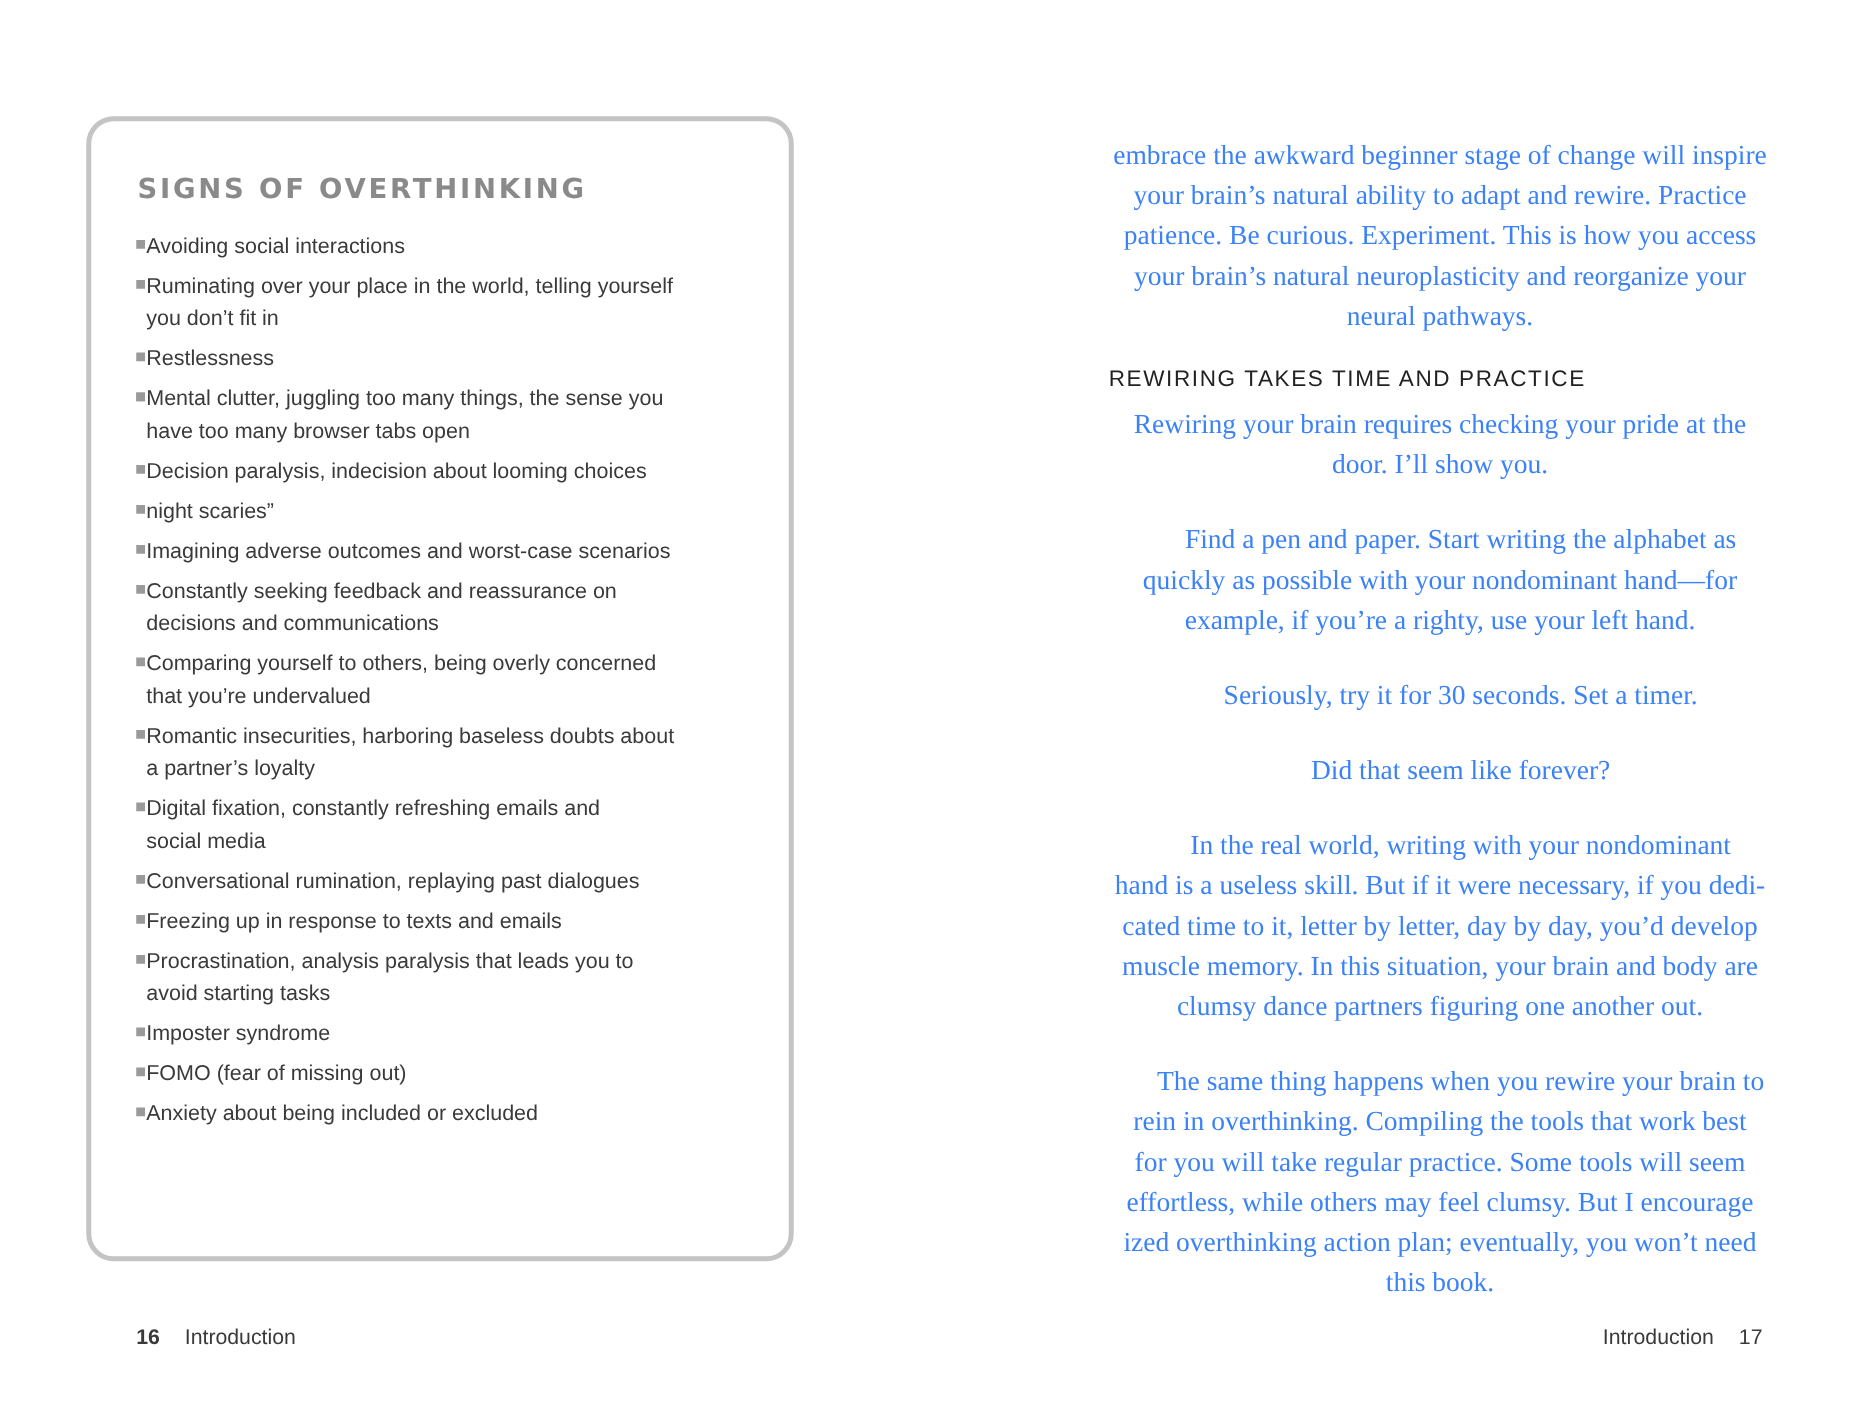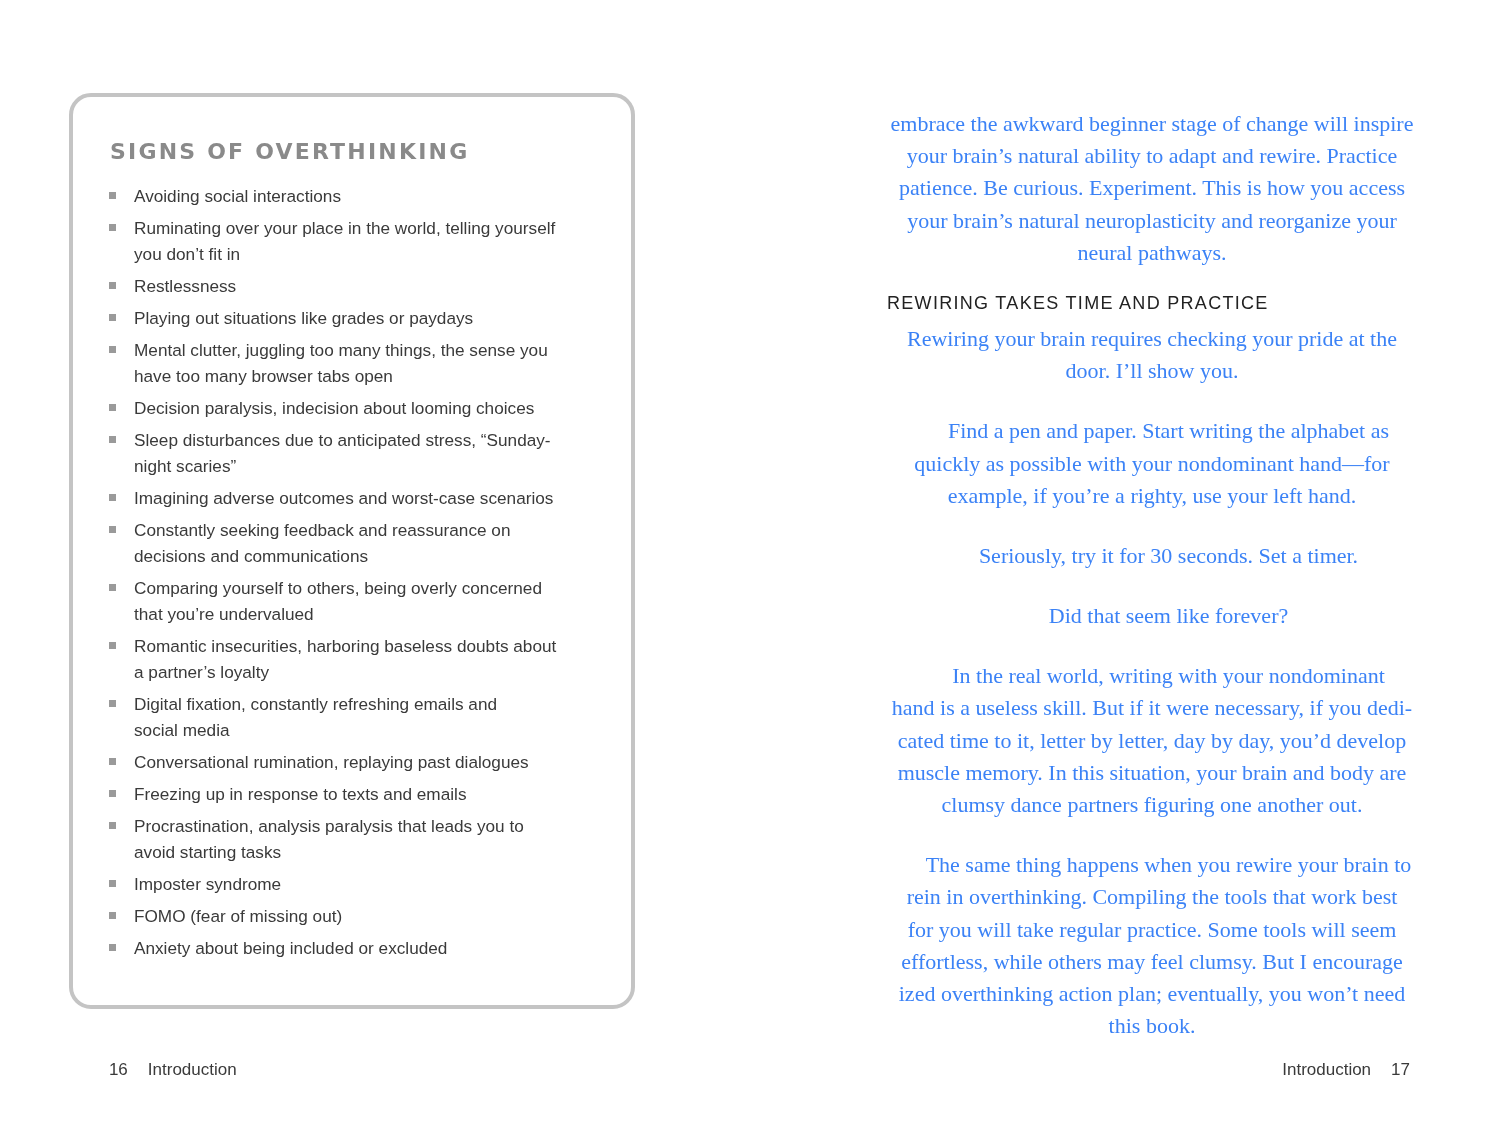--- a/index.html
+++ b/index.html
@@ -11,37 +11,37 @@
     border: 4px solid #c4c4c4; border-radius: 22px; box-sizing: content-box;
     background: #fff;
   }
   .box-title {
     position: absolute; left: 37px; top: 42px;
     font-family: "DejaVu Sans", sans-serif; font-weight: bold;
     font-size: 22px; letter-spacing: 2.2px; color: #8a8a8a;
   }
   .list { position: absolute; left: 0; top: 86px; width: 100%; margin: 0; padding: 0; list-style: none; }
   .list li {
-    position: relative; padding-left: 61px; padding-right: 30px;
+    position: relative; padding-left: 44px; padding-right: 30px;
     font-family: "Liberation Sans", sans-serif; font-size: 17.2px; line-height: 26px;
     color: #3a3a3a; margin-bottom: 6px;
   }
   .bullet {
     position: absolute; left: 36px; top: 9px; width: 7px; height: 7px; background: #9a9a9a;
   }
 
   
   .folio {
     position: absolute; top: 1040px; font-family: "Liberation Sans", sans-serif;
     font-size: 17px; color: #3a3a3a; white-space: pre;
   }
   .folio-left { left: 90px; }
   .folio-right { right: 90px; }
   .folio .num { display: inline-block; }
-  .folio-left .num { margin-right: 20px; }
+  .folio-left .num { margin-right: 20px; font-weight: bold; }
   .folio-right .num { margin-left: 20px; }
 
   
   .right { position: absolute; left: 887px; top: 108px; width: 530px; }
   .line {
     font-family: Liberation Serif, serif; font-size: 22px; line-height: 32.2px;
     color: #3b82f6; white-space: nowrap; height: 32.2px; text-align: center;
   }
   .indent { padding-left: 33px; margin-top: 28px; }
   .heading {
@@ -64,34 +64,32 @@
           <span class="bullet"></span>
           <div>Ruminating over your place in the world, telling yourself</div>
           <div>you don’t fit in</div>
         </li>
         <li>
           <span class="bullet"></span>
           <div>Restlessness</div>
         </li>
         <li>
           <span class="bullet"></span>
-          <div>Playing out situations like grades or paydays</div>
         </li>
         <li>
           <span class="bullet"></span>
           <div>Mental clutter, juggling too many things, the sense you</div>
           <div>have too many browser tabs open</div>
         </li>
         <li>
           <span class="bullet"></span>
           <div>Decision paralysis, indecision about looming choices</div>
         </li>
         <li>
           <span class="bullet"></span>
-          <div>Sleep disturbances due to anticipated stress, “Sunday-</div>
           <div>night scaries”</div>
         </li>
         <li>
           <span class="bullet"></span>
           <div>Imagining adverse outcomes and worst-case scenarios</div>
         </li>
         <li>
           <span class="bullet"></span>
           <div>Constantly seeking feedback and reassurance on</div>
           <div>decisions and communications</div>

